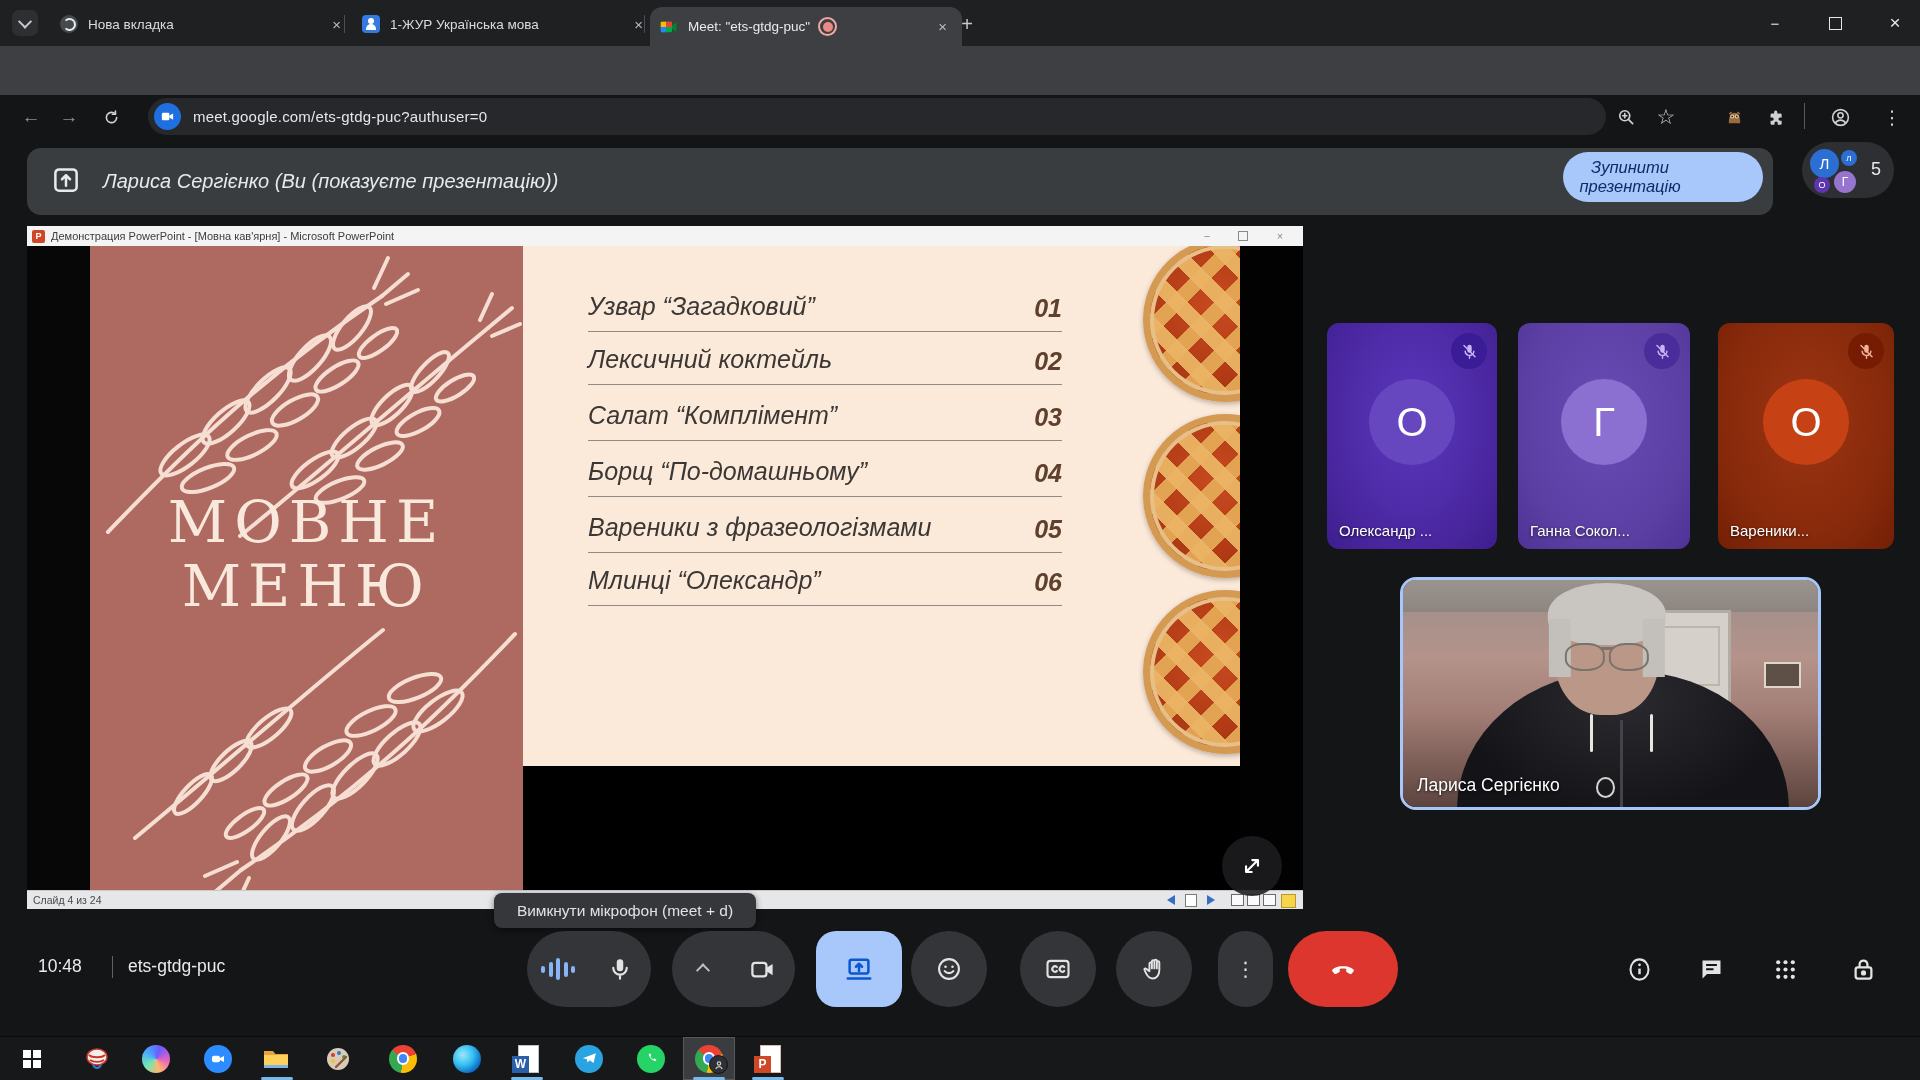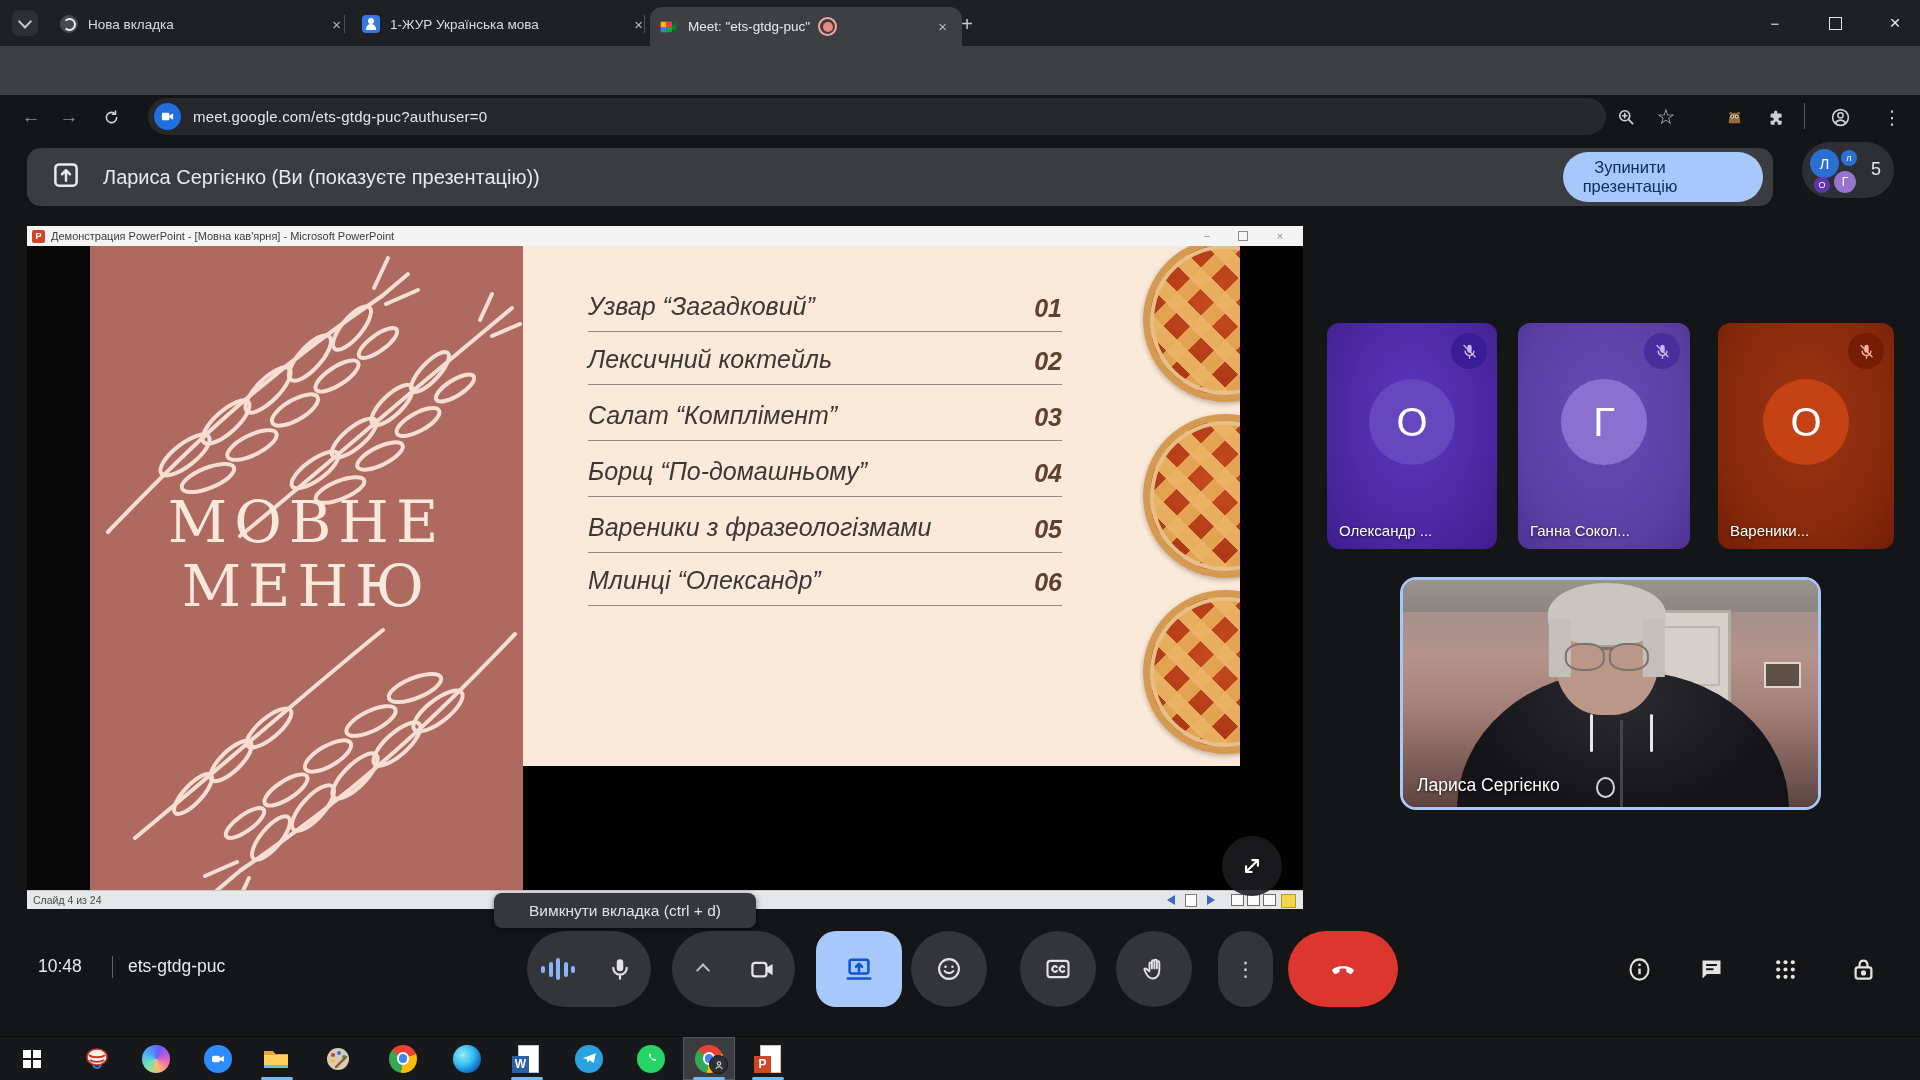--- a/index.html
+++ b/index.html
@@ -32,21 +32,21 @@
   .recdot::before{content:"";position:absolute;inset:2.5px;border-radius:50%;background:#e98b84;}
 
   .toolbar{left:0;top:46px;width:1920px;height:49px;background:#3d3f42;}
   .navbtn{top:56px;width:30px;height:30px;display:flex;align-items:center;justify-content:center;font-size:19px;}
   .omnibox{left:148px;top:52px;width:1458px;height:37px;border-radius:19px;background:#26282b;display:flex;align-items:center;}
   .camchip{width:27px;height:27px;border-radius:50%;background:#1f6fe0;margin:0 12px 0 6px;display:flex;align-items:center;justify-content:center;}
   .url{font-size:15px;color:#e4e6e9;letter-spacing:.2px;}
   .tbico{top:57px;width:28px;height:28px;display:flex;align-items:center;justify-content:center;color:#cdd0d4;}
 
   
-  .banner{left:27px;top:148px;width:1746px;height:58px;background:#3a3d40;border-radius:14px;display:flex;align-items:center;}
+  .banner{left:27px;top:148px;width:1746px;height:67px;background:#3a3d40;border-radius:14px;display:flex;align-items:center;font-style:italic;}
   .banner .lbl{font-size:20px;color:#e7e9eb;margin-left:22px;}
   .stopbtn{position:absolute;right:10px;top:4px;height:50px;border-radius:25px;background:#a8c7fa;color:#0b2d68;
     font-size:16.5px;font-weight:500;display:flex;align-items:center;justify-content:flex-start;text-align:center;
     width:196px;line-height:1.15;padding:0 2px;}
   .stopbtn span{width:130px;}
   .avpill{left:1802px;top:142px;width:92px;height:56px;border-radius:28px;background:#2d2f32;}
   .avc{position:absolute;border-radius:50%;color:#fff;display:flex;align-items:center;justify-content:center;font-weight:500;}
   .avcount{position:absolute;right:13px;top:17px;color:#e6e8ea;font-size:18px;}
 
   
@@ -386,21 +386,21 @@
       <span class="stico notesico" style="left:1254px;"></span>
     </div>
   </div>
 
   <div class="ab expandbtn">
     <svg viewBox="0 0 24 24" width="26" height="26" fill="none" stroke="#fff" stroke-width="2" stroke-linecap="round" stroke-linejoin="round">
       <path d="M6.5 17.5 17.5 6.5M17.5 6.5h-5.2M17.5 6.5v5.2M6.5 17.5h5.2M6.5 17.5v-5.2"></path>
     </svg>
   </div>
 
-  <div class="ab tooltip">Вимкнути вкладка (ctrl + d)</div>
+  <div class="ab tooltip">Вимкнути мікрофон (meet + d)</div>
 
   <div class="ab tile t1">
     <span class="micoff">
       <svg viewBox="0 0 24 24" width="19" height="19" stroke="currentColor" fill="none" stroke-width="1.8" stroke-linecap="round">
         <rect x="9.2" y="3.5" width="5.6" height="10" rx="2.8" fill="currentColor" stroke="none"></rect>
         <path d="M6.5 11.5a5.5 5.5 0 0 0 9.4 3.9M17.5 11.5c0 1-.2 1.9-.6 2.7M12 17.6v3M5 4.5l14 14"></path>
       </svg>
     </span>
     <span class="avatar">О</span>
     <span class="pname">Олександр ...</span>

